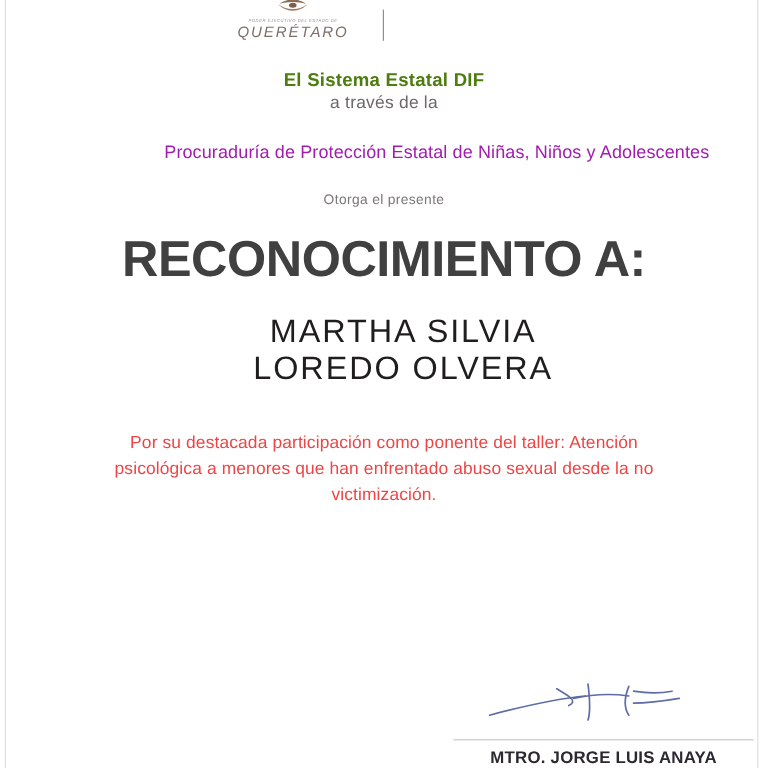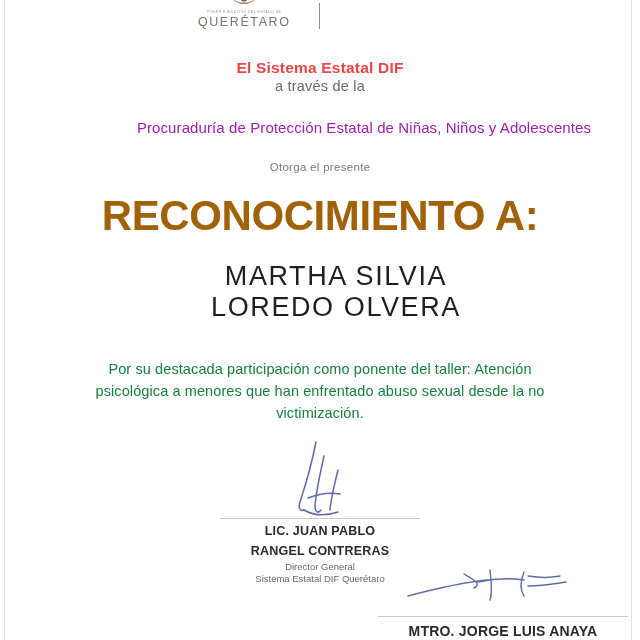--- a/index.html
+++ b/index.html
@@ -30,22 +30,23 @@
   .edge-line.right { right: 8px; }
 
   
   .letterhead {
     position: absolute;
     top: 0;
     left: 0;
     width: 518px;
     height: 34px;
     display: flex;
-    align-items: center;
+    align-items: flex-end;
     justify-content: center;
+    font-style: italic;
   }
   .crest-block {
     display: flex;
     flex-direction: column;
     align-items: center;
     margin-top: -12px;
   }
   .crest-emblem {
     width: 46px;
     height: 16px;
@@ -73,21 +74,21 @@
     margin-left: 28px;
     margin-top: -2px;
   }
 
   
   .org-line {
     position: absolute;
     left: 0;
     width: 640px;
     text-align: center;
-    color: #ef4444;
+    color: #4d7c0f;
   }
   .org-line.l1 {
     top: 59px;
     font-size: 15.5px;
     font-weight: bold;
     letter-spacing: 0.2px;
   }
   .org-line.l2 {
     top: 78px;
     font-size: 14.5px;
@@ -112,21 +113,21 @@
   
   .award-title {
     position: absolute;
     top: 192px;
     left: 0;
     width: 640px;
     text-align: center;
     font-size: 42px;
     font-weight: bold;
     letter-spacing: -0.4px;
-    color: #a16207;
+    color: #404040;
   }
 
   
   .recipient {
     position: absolute;
     left: 16px;
     width: 640px;
     text-align: center;
     font-size: 27px;
     font-weight: normal;
@@ -138,21 +139,21 @@
 
   
   .body-text {
     position: absolute;
     top: 358px;
     left: 70px;
     width: 500px;
     text-align: center;
     font-size: 14.5px;
     line-height: 22px;
-    color: #15803d;
+    color: #ef4444;
     letter-spacing: 0.1px;
   }
 
   
   .sig-block {
     position: absolute;
     text-align: center;
   }
   .sig-center { left: 220px; top: 440px; width: 200px; }
   .sig-left   { left: 28px;  top: 566px; width: 228px; }
@@ -224,38 +225,20 @@
   <div class="org-line l3">Procuraduría de Protección Estatal de Niñas, Niños y Adolescentes</div>
   <div class="org-line l4">Otorga el presente</div>
 
   <div class="award-title">RECONOCIMIENTO A:</div>
 
   <div class="recipient n1">MARTHA SILVIA</div>
   <div class="recipient n2">LOREDO OLVERA</div>
 
   <div class="body-text">Por su destacada participación como ponente del taller: Atención psicológica a menores que han enfrentado abuso sexual desde la no victimización.</div>
 
-  <div class="sig-block sig-center">
-    <div class="sig-art">
-      <svg viewBox="0 0 200 78" preserveAspectRatio="none">
-        <g fill="none" stroke="#5d6ba8" stroke-width="1.5" stroke-linecap="round">
-          <path d="M96 2 C92 22 86 44 80 62 C78 68 80 72 84 70"></path>
-          <path d="M104 16 C100 34 96 52 95 66 C95 72 98 74 101 70"></path>
-          <path d="M118 30 C114 46 111 58 110 70"></path>
-          <path d="M88 58 C98 54 110 52 120 54"></path>
-          <path d="M84 70 C94 76 106 76 118 72"></path>
-        </g>
-      </svg>
-    </div>
-    <div class="sig-rule"></div>
-    <div class="sig-name">LIC. JUAN PABLO</div>
-    <div class="sig-name">RANGEL CONTRERAS</div>
-    <div class="sig-role">Director General</div>
-    <div class="sig-org">Sistema Estatal DIF Querétaro</div>
-  </div>
 
 
   <div class="sig-block sig-right">
     <div class="sig-art short">
       <svg viewBox="0 0 250 50" preserveAspectRatio="none">
         <g fill="none" stroke="#5d6ba8" stroke-width="1.4" stroke-linecap="round">
           <path d="M30 30 C60 22 88 16 110 14"></path>
           <path d="M86 8 C96 14 104 18 96 22"></path>
           <path d="M112 4 C114 20 114 28 112 34"></path>
           <path d="M100 16 C118 12 132 12 146 14"></path>

